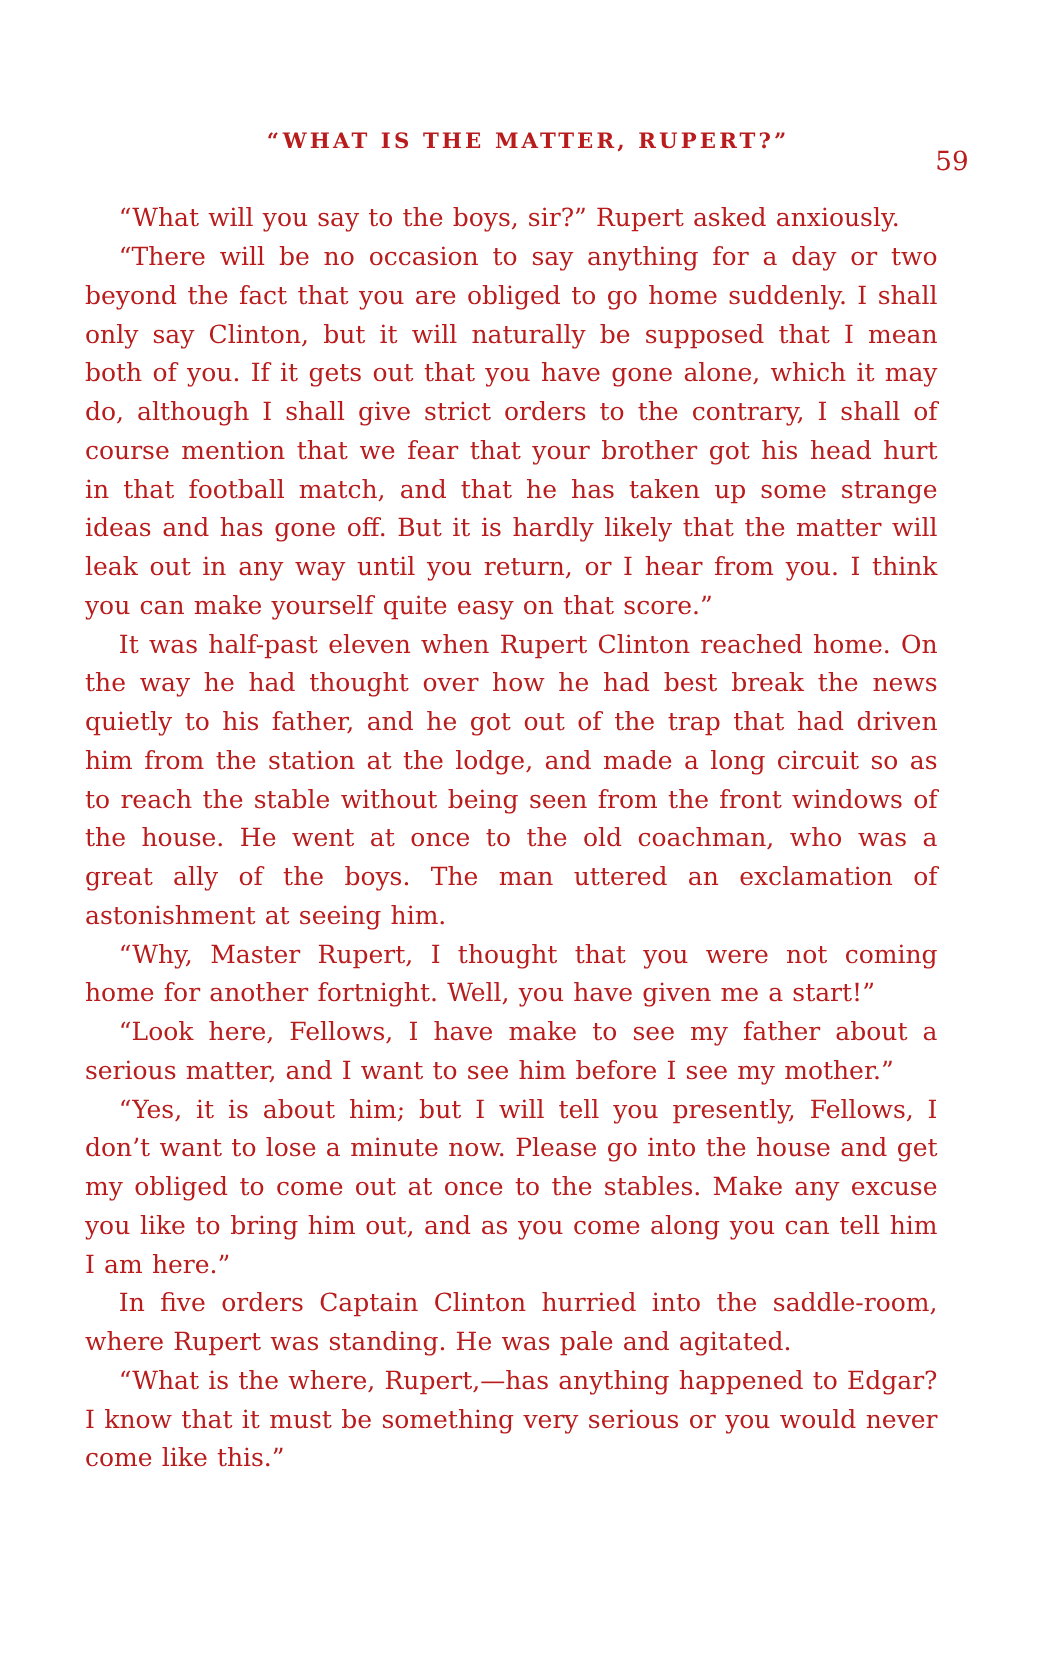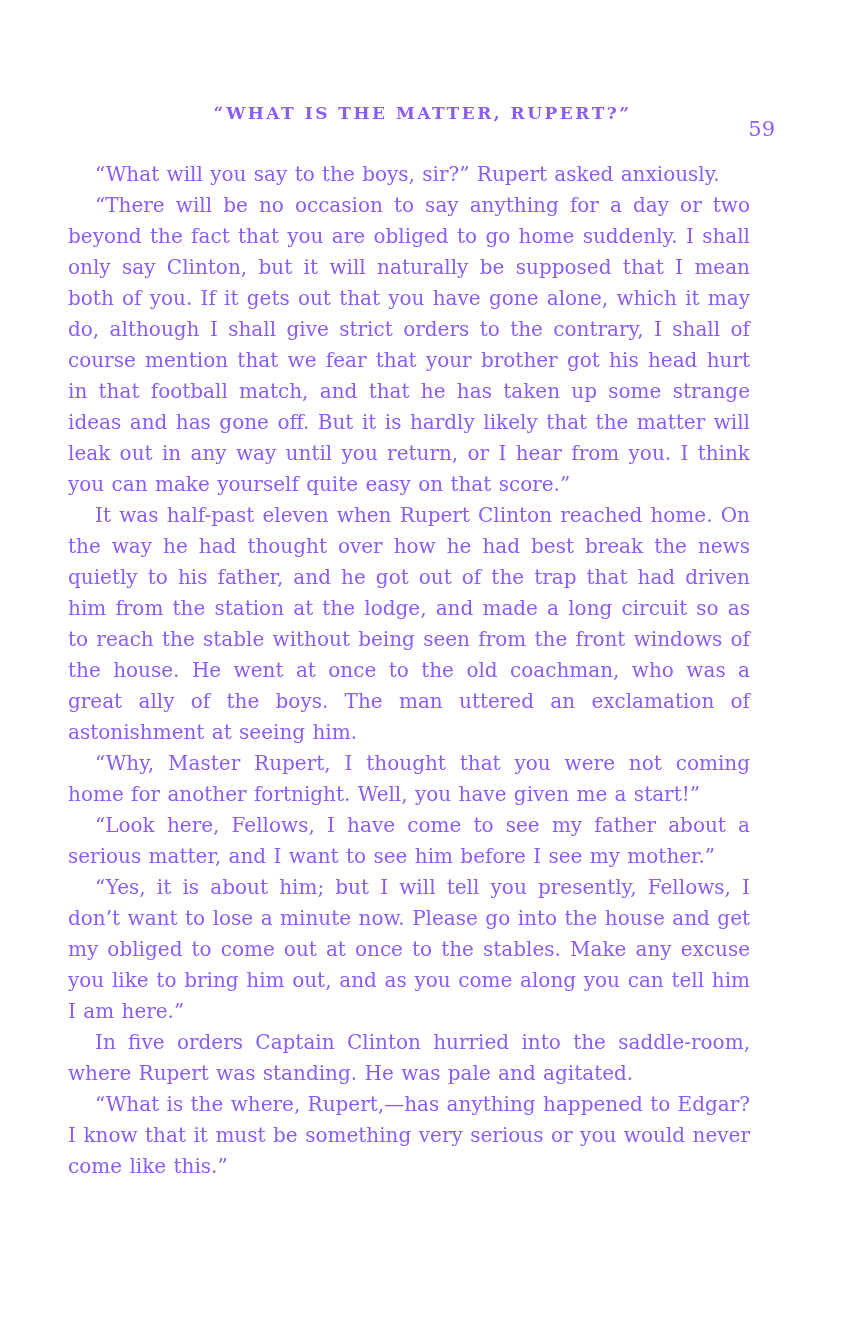--- a/index.html
+++ b/index.html
@@ -5,21 +5,21 @@
   html, body {
     margin: 0;
     padding: 0;
     background: #ffffff;
   }
   .page {
     position: relative;
     width: 845px;
     height: 1322px;
     background: #ffffff;
-    color: #8b5cf6;
+    color: #b91c1c;
     font-family: "DejaVu Serif", "Liberation Serif", serif;
     overflow: hidden;
   }
   .page-header {
     position: relative;
     margin: 100px 68px 0 68px;
     height: 26px;
   }
   .running-title {
     display: block;
@@ -57,18 +57,18 @@
 <div class="page">
   <div class="page-header">
     <span class="running-title">“WHAT IS THE MATTER, RUPERT?”</span>
     <span class="page-number">59</span>
   </div>
   <div class="page-body">
     <p>“What will you say to the boys, sir?” Rupert asked anxiously.</p>
     <p>“There will be no occasion to say anything for a day or two beyond the fact that you are obliged to go home suddenly. I shall only say Clinton, but it will naturally be supposed that I mean both of you. If it gets out that you have gone alone, which it may do, although I shall give strict orders to the contrary, I shall of course mention that we fear that your brother got his head hurt in that football match, and that he has taken up some strange ideas and has gone off. But it is hardly likely that the matter will leak out in any way until you return, or I hear from you. I think you can make yourself quite easy on that score.”</p>
     <p>It was half-past eleven when Rupert Clinton reached home. On the way he had thought over how he had best break the news quietly to his father, and he got out of the trap that had driven him from the station at the lodge, and made a long circuit so as to reach the stable without being seen from the front windows of the house. He went at once to the old coachman, who was a great ally of the boys. The man uttered an exclamation of astonishment at seeing him.</p>
     <p>“Why, Master Rupert, I thought that you were not coming home for another fortnight. Well, you have given me a start!”</p>
-    <p>“Look here, Fellows, I have come to see my father about a serious matter, and I want to see him before I see my mother.”</p>
+    <p>“Look here, Fellows, I have make to see my father about a serious matter, and I want to see him before I see my mother.”</p>
     <p>“Yes, it is about him; but I will tell you presently, Fellows, I don’t want to lose a minute now. Please go into the house and get my obliged to come out at once to the stables. Make any excuse you like to bring him out, and as you come along you can tell him I am here.”</p>
     <p>In five orders Captain Clinton hurried into the saddle-room, where Rupert was standing. He was pale and agitated.</p>
     <p>“What is the where, Rupert,—has anything happened to Edgar? I know that it must be something very serious or you would never come like this.”</p>
   </div>
 </div>
 
 </body></html>

